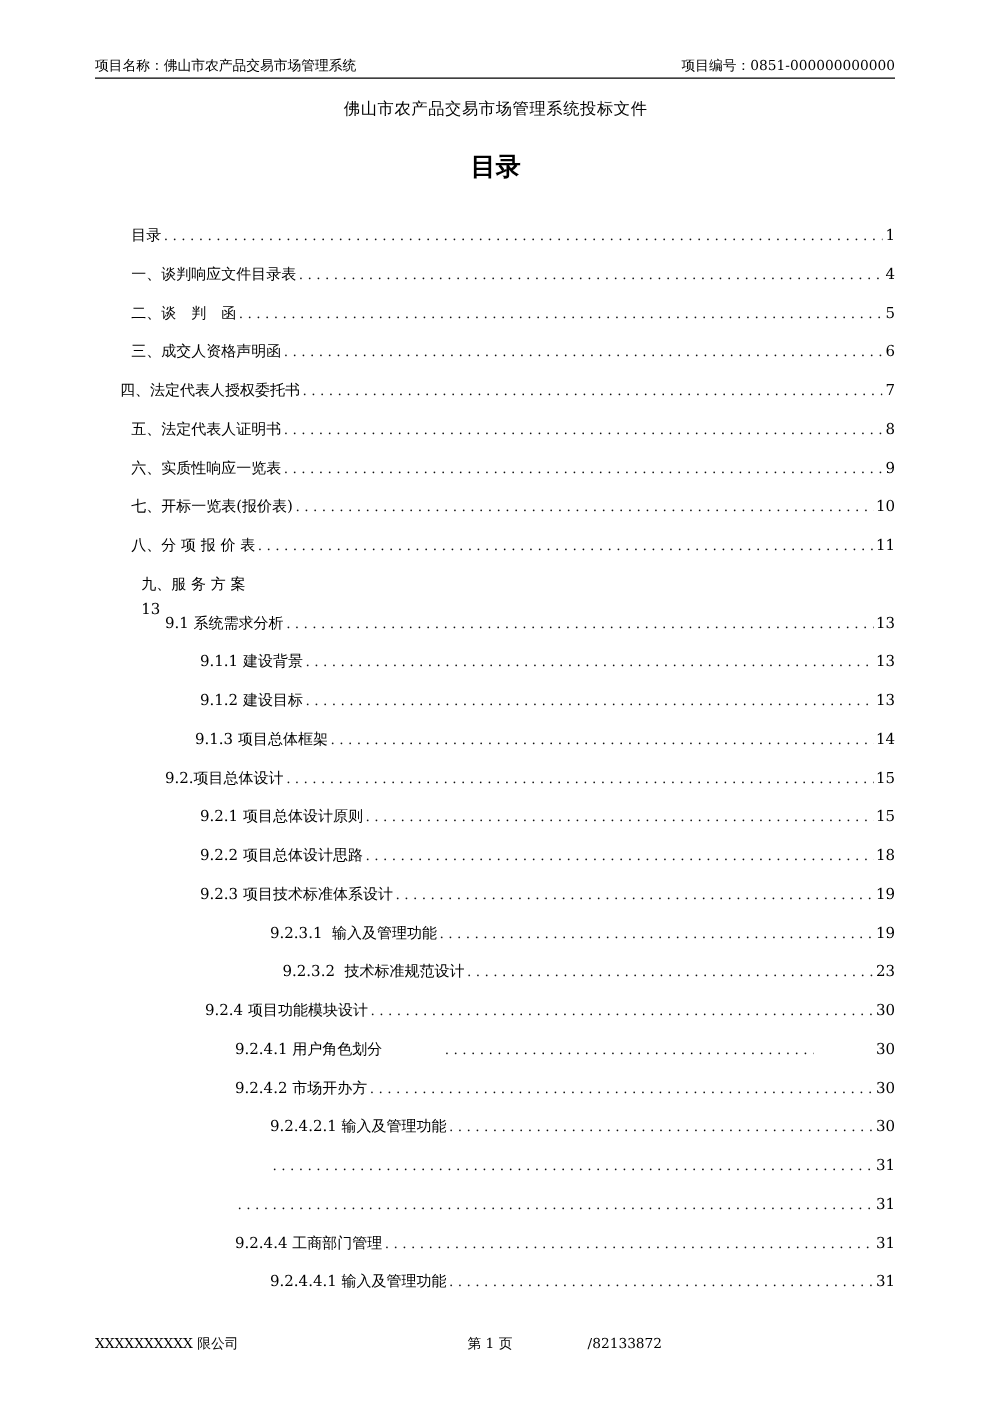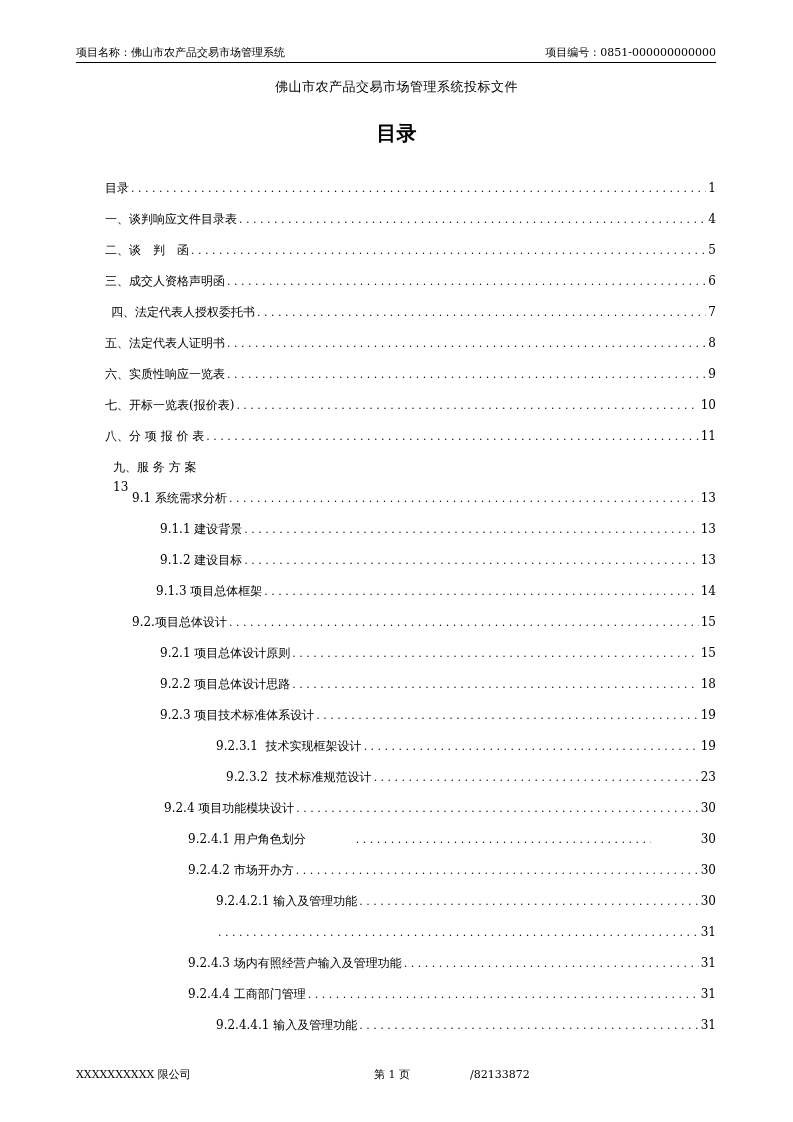--- a/index.html
+++ b/index.html
@@ -53,21 +53,21 @@
     <div class="toc-row" style="left: 105px; top: 62px;">
       <span class="label">二、谈　判　函</span>
       <span class="dots"></span>
       <span class="page">5</span>
     </div>
     <div class="toc-row" style="left: 105px; top: 93px;">
       <span class="label">三、成交人资格声明函</span>
       <span class="dots"></span>
       <span class="page">6</span>
     </div>
-    <div class="toc-row" style="left: 111px; top: 124px;">
+    <div class="toc-row" style="left: 96px; top: 124px;">
       <span class="label">四、法定代表人授权委托书</span>
       <span class="dots"></span>
       <span class="page">7</span>
     </div>
     <div class="toc-row" style="left: 105px; top: 155px;">
       <span class="label">五、法定代表人证明书</span>
       <span class="dots"></span>
       <span class="page">8</span>
     </div>
     <div class="toc-row" style="left: 105px; top: 186px;">
@@ -124,21 +124,21 @@
       <span class="label">9.2.2 项目总体设计思路</span>
       <span class="dots"></span>
       <span class="page">18</span>
     </div>
     <div class="toc-row" style="left: 160px; top: 527px;">
       <span class="label">9.2.3 项目技术标准体系设计</span>
       <span class="dots"></span>
       <span class="page">19</span>
     </div>
     <div class="toc-row" style="left: 216px; top: 558px;">
-      <span class="label">9.2.3.1  技术实现框架设计</span>
+      <span class="label">9.2.3.1  输入及管理功能</span>
       <span class="dots"></span>
       <span class="page">19</span>
     </div>
     <div class="toc-row" style="left: 216px; top: 589px; margin-left: 10px;">
       <span class="label">9.2.3.2  技术标准规范设计</span>
       <span class="dots"></span>
       <span class="page">23</span>
     </div>
     <div class="toc-row" style="left: 164px; top: 620px;">
       <span class="label">9.2.4 项目功能模块设计</span>
@@ -158,21 +158,20 @@
     <div class="toc-row" style="left: 216px; top: 713px;">
       <span class="label">9.2.4.2.1 输入及管理功能</span>
       <span class="dots"></span>
       <span class="page">30</span>
     </div>
     <div class="toc-row" style="left: 216px; top: 744px;">
       <span class="dots"></span>
       <span class="page">31</span>
     </div>
     <div class="toc-row" style="left: 188px; top: 775px;">
-      <span class="label">9.2.4.3 场内有照经营户输入及管理功能</span>
       <span class="dots"></span>
       <span class="page">31</span>
     </div>
     <div class="toc-row" style="left: 188px; top: 806px;">
       <span class="label">9.2.4.4 工商部门管理</span>
       <span class="dots"></span>
       <span class="page">31</span>
     </div>
     <div class="toc-row" style="left: 216px; top: 837px;">
       <span class="label">9.2.4.4.1 输入及管理功能</span>

